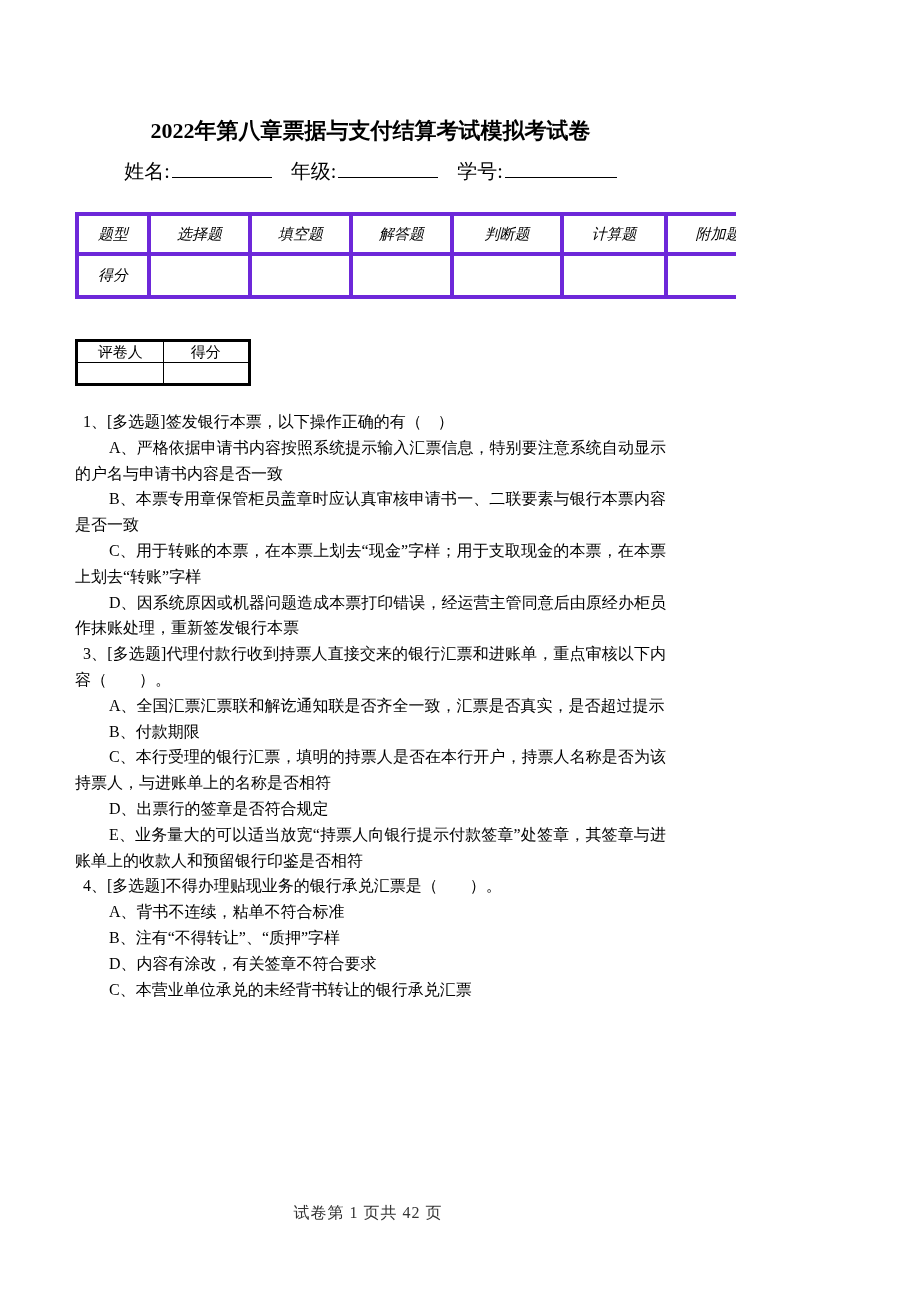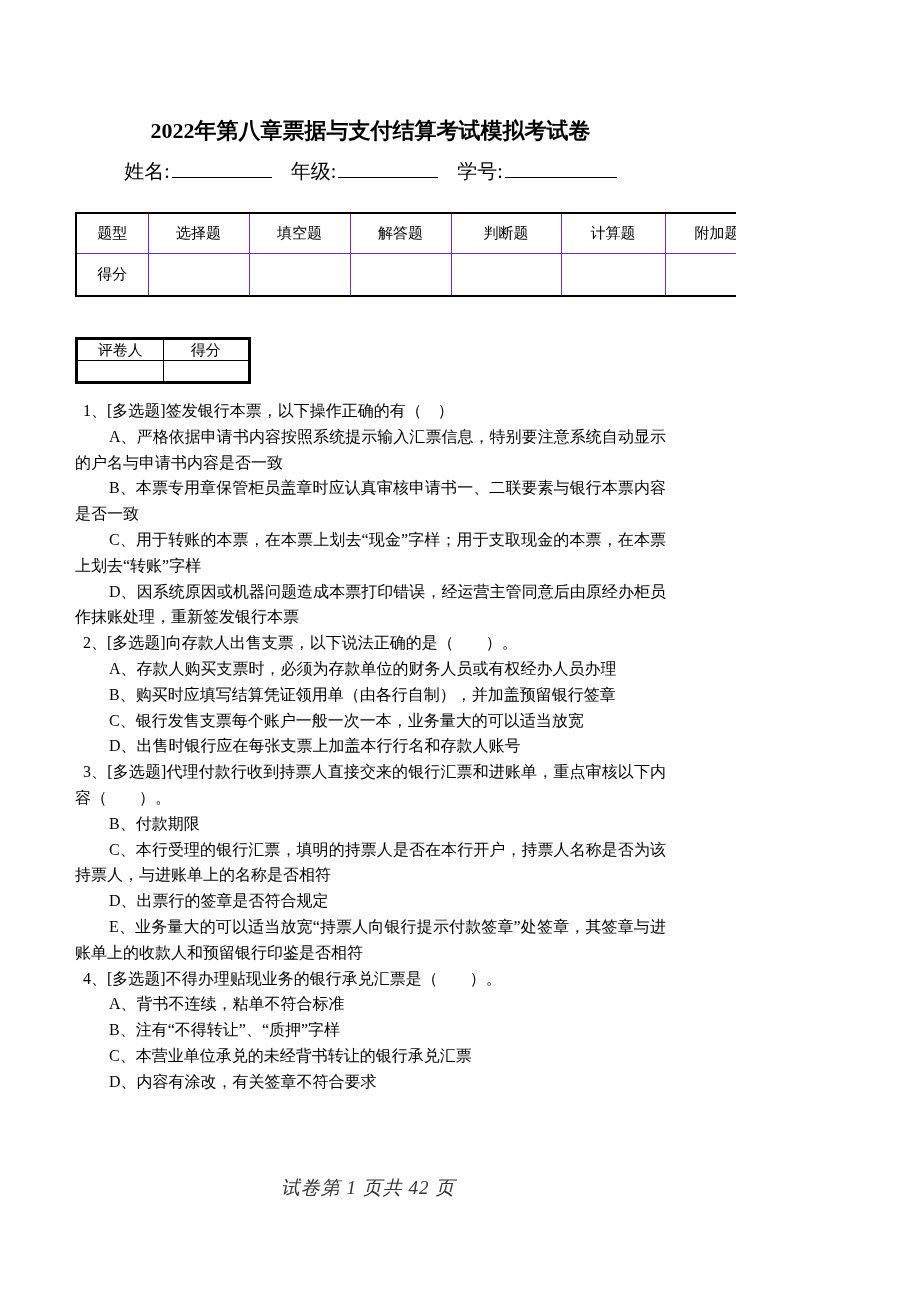--- a/index.html
+++ b/index.html
@@ -42,26 +42,27 @@
   .blank-id    { width: 112px; }
 
   table { border-collapse: collapse; }
   .score-table {
     margin-top: 30px;
     width: 775px;
     table-layout: fixed;
     border: 2px solid #000;
   }
   .score-table td {
-    border: 1px solid #6d28d9;
+    border: 4px solid #6d28d9;
     text-align: center;
     font-size: 15px;
     height: 40px;
     padding: 8px 4px;
     overflow: hidden;
+    font-style: italic;
   }
   .score-table tr.score-row td { height: 43px; }
   .col-qtype { width: 72px; }
   .col-a { width: 101px; }
   .col-b { width: 101px; }
   .col-c { width: 101px; }
   .col-d { width: 110px; }
   .col-e { width: 104px; }
   .col-f { width: 104px; }
   .col-g { width: 82px; }
@@ -74,40 +75,39 @@
   }
   .grader-table td {
     border: 1px solid #000;
     text-align: center;
     font-size: 15px;
     height: 22px;
     padding: 0 2px;
   }
 
   .questions {
-    margin-top: 14px;
+    margin-top: 23px;
     font-size: 16px;
   }
   .questions p {
     margin: 0;
     line-height: 25.8px;
     text-align: justify;
   }
   .stem   { text-indent: 8px; }
   .option { text-indent: 34px; }
 
   .footer {
     position: absolute;
     left: 0; right: 0;
-    bottom: 101px;
-    text-align: center;
-    font-size: 19px;
+    bottom: 78px;
+    text-align: center;
+    font-size: 16px;
     color: #333333;
     letter-spacing: 1px;
-    font-style: italic;
   }
 </style>
 </head>
 <body>
 
 <div class="page">
 
   <h1 class="title">2022年第八章票据与支付结算考试模拟考试卷</h1>
 
   <div class="info-line">
@@ -167,42 +167,36 @@
   <div class="questions">
 
     <div class="question">
       <p class="stem">1、[多选题]签发银行本票，以下操作正确的有（　）</p>
       <p class="option">A、严格依据申请书内容按照系统提示输入汇票信息，特别要注意系统自动显示的户名与申请书内容是否一致</p>
       <p class="option">B、本票专用章保管柜员盖章时应认真审核申请书一、二联要素与银行本票内容是否一致</p>
       <p class="option">C、用于转账的本票，在本票上划去“现金”字样；用于支取现金的本票，在本票上划去“转账”字样</p>
       <p class="option">D、因系统原因或机器问题造成本票打印错误，经运营主管同意后由原经办柜员作抹账处理，重新签发银行本票</p>
     </div>
 
-    <div class="question">
-      <p class="stem">2、[多选题]向存款人出售支票，以下说法正确的是（　　）。</p>
-      <p class="option">A、存款人购买支票时，必须为存款单位的财务人员或有权经办人员办理</p>
-      <p class="option">B、购买时应填写结算凭证领用单（由各行自制），并加盖预留银行签章</p>
-      <p class="option">C、银行发售支票每个账户一般一次一本，业务量大的可以适当放宽</p>
-      <p class="option">D、出售时银行应在每张支票上加盖本行行名和存款人账号</p>
-    </div>
 
     <div class="question">
       <p class="stem">3、[多选题]代理付款行收到持票人直接交来的银行汇票和进账单，重点审核以下内容（　　）。</p>
+      <p class="option">A、全国汇票汇票联和解讫通知联是否齐全一致，汇票是否真实，是否超过提示</p>
       <p class="option">B、付款期限</p>
       <p class="option">C、本行受理的银行汇票，填明的持票人是否在本行开户，持票人名称是否为该持票人，与进账单上的名称是否相符</p>
       <p class="option">D、出票行的签章是否符合规定</p>
       <p class="option">E、业务量大的可以适当放宽“持票人向银行提示付款签章”处签章，其签章与进账单上的收款人和预留银行印鉴是否相符</p>
     </div>
 
     <div class="question">
       <p class="stem">4、[多选题]不得办理贴现业务的银行承兑汇票是（　　）。</p>
       <p class="option">A、背书不连续，粘单不符合标准</p>
       <p class="option">B、注有“不得转让”、“质押”字样</p>
+      <p class="option">D、内容有涂改，有关签章不符合要求</p>
       <p class="option">C、本营业单位承兑的未经背书转让的银行承兑汇票</p>
-      <p class="option">D、内容有涂改，有关签章不符合要求</p>
     </div>
 
 
   </div>
 
   <div class="footer">试卷第 1 页共 42 页</div>
 
 </div>
 
 </body></html>

